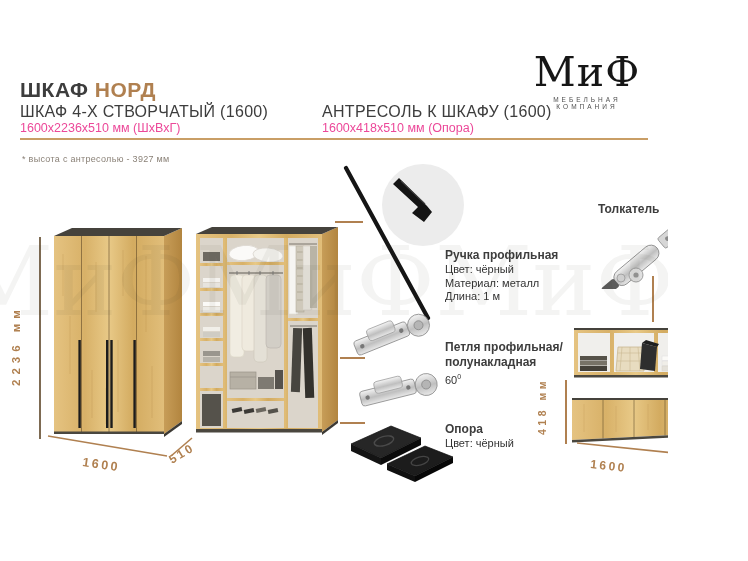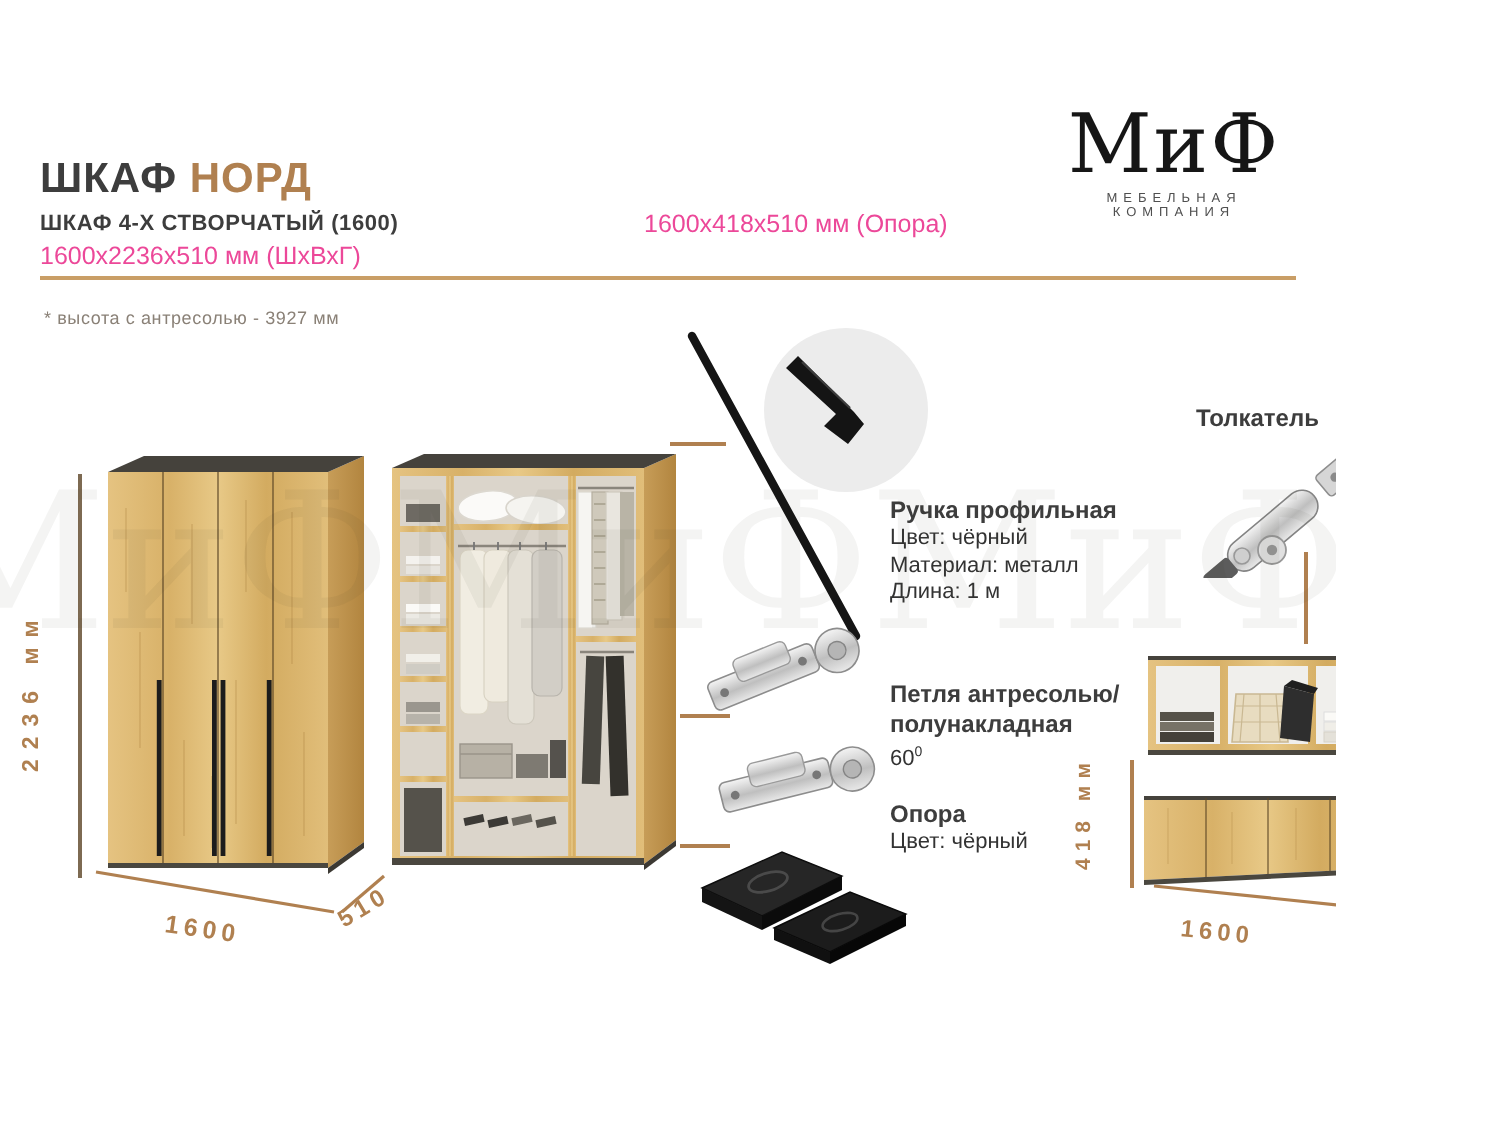--- a/index.html
+++ b/index.html
@@ -8,21 +8,21 @@
   }
   *{margin:0;padding:0;box-sizing:border-box}
   html,body{background:#fff}
   body{font-family:"Liberation Sans",sans-serif;color:var(--text)}
   .page{position:relative;width:668px;height:561px;background:#fff;overflow:hidden}
 
   
   .title{position:absolute;left:20px;top:78px;font-size:21px;font-weight:800;letter-spacing:.5px;color:var(--heading)}
   .title .accent{color:var(--accent)}
   .product{position:absolute;top:104px}
-  .product .p-name{font-size:11px;font-weight:700;letter-spacing:.3px;color:var(--heading);line-height:16px}
+  .product .p-name{font-size:16px;font-weight:400;letter-spacing:.3px;color:var(--heading);line-height:16px}
   .product .p-size{font-size:12.5px;color:#ec4899;line-height:16px}
   .product.p1{left:20px}.product.p2{left:322px}
   .logo{position:absolute;right:16px;top:52px;width:130px;text-align:center}
   .logo .wordmark{font-family:"DejaVu Serif",serif;font-size:41px;line-height:1;color:#161616;letter-spacing:1px}
   .logo .tagline{margin-top:3px;font-size:6.5px;letter-spacing:3px;color:#4f4f4f}
   .divider{position:absolute;left:20px;right:20px;top:138px;height:2px;background:var(--divider)}
   .footnote{position:absolute;left:22px;top:154px;font-size:9px;color:var(--muted);letter-spacing:.3px}
 
   
   .watermark{position:absolute;left:-44px;right:-44px;top:226px;height:112px;display:flex;
@@ -80,20 +80,21 @@
   <div class="title">
     <span>ШКАФ</span>
     <span class="accent">НОРД</span>
   </div>
 
   <div class="product p1">
     <div class="p-name">ШКАФ 4-Х СТВОРЧАТЫЙ (1600)</div>
     <div class="p-size">1600х2236х510 мм (ШхВхГ)</div>
   </div>
   <div class="product p2">
+    <div class="p-name">АНТРЕСОЛЬ К ШКАФУ (1600)</div>
     <div class="p-size">1600х418х510 мм (Опора)</div>
   </div>
 
   <div class="logo">
     <div class="wordmark">МиФ</div>
     <div class="tagline">МЕБЕЛЬНАЯ КОМПАНИЯ</div>
   </div>
 
   <div class="divider"></div>
   <div class="footnote">* высота с антресолью - 3927 мм</div>
@@ -254,26 +255,26 @@
   </svg>
 
   <div class="hw-label" style="top:248px">
     <div class="hw-title">Ручка профильная</div>
     <div class="hw-spec">Цвет: чёрный</div>
     <div class="hw-spec">Материал: металл</div>
     <div class="hw-spec">Длина: 1 м</div>
   </div>
 
   <div class="hw-label" style="top:340px">
-    <div class="hw-title">Петля антресолью/</div>
+    <div class="hw-title">Петля профильная/</div>
     <div class="hw-title">полунакладная</div>
     <div class="hw-spec"><span>60</span><sup>0</sup></div>
   </div>
 
-  <div class="hw-label" style="top:400px">
+  <div class="hw-label" style="top:422px">
     <div class="hw-title">Опора</div>
     <div class="hw-spec">Цвет: чёрный</div>
   </div>
 
   <div class="pusher-label">Толкатель</div>
   <svg class="fig" style="left:598px;top:214px" width="120" height="75" viewBox="0 0 120 75">
     <g transform="rotate(-40 55 40)">
       <rect x="8" y="30" width="54" height="16" rx="8" fill="url(#metal)" stroke="#848484" stroke-width=".8"></rect>
       <rect x="-7" y="33" width="16" height="10" rx="2" fill="#5c5c5c"></rect>
       <rect x="68" y="31" width="46" height="13" rx="2" fill="#d6d6d6" stroke="#8e8e8e" stroke-width=".8"></rect>

